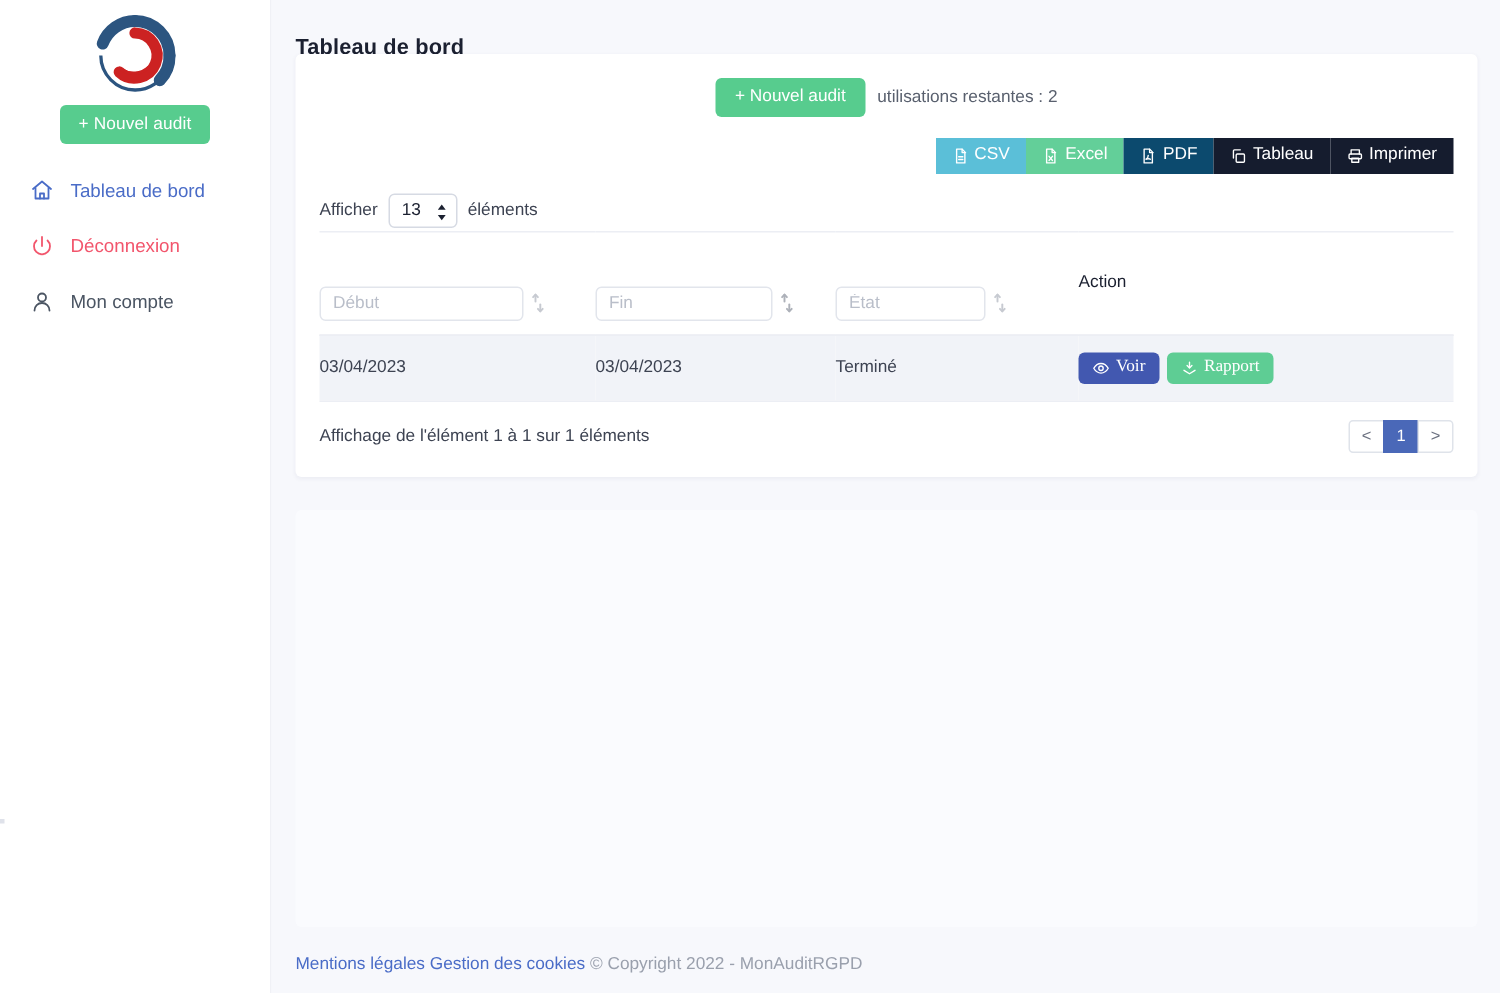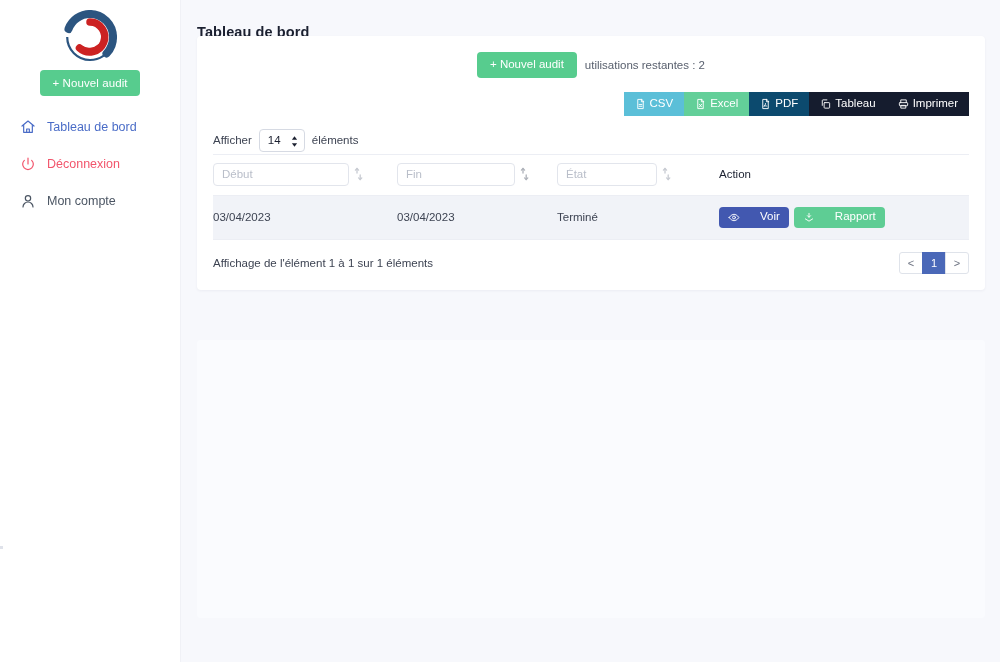--- a/index.html
+++ b/index.html
@@ -193,21 +193,21 @@
   
   table.dt { width: 100%; border-collapse: collapse; }
   table.dt thead th {
     border-top: 1px solid #eceef4;
     border-bottom: 1px solid #eceef4;
     padding: 8px 0 9px 0;
     text-align: left;
     font-weight: normal;
     vertical-align: middle;
   }
-  .th-filter { display: flex; align-items: center; gap: 5px; }
+  .th-filter { display: flex; align-items: center; gap: 5px; margin-top: 28px; }
   .filter-input {
     height: 23px;
     border: 1px solid #e2e5ec;
     border-radius: 4px;
     background: #fff;
     outline: none;
     font-size: 11.5px;
     font-family: "Liberation Sans", sans-serif;
     padding: 0 8px;
     color: #1b2030;
@@ -230,26 +230,26 @@
   td.c-fin   { width: 160px; }
   td.c-etat  { width: 162px; }
   td.c-act   { }
 
   .rowbtns { display: flex; gap: 5px; }
   .btn-voir, .btn-rapport {
     border: none;
     border-radius: 4px;
     color: #fff;
     font-size: 11.5px;
-    font-family: Liberation Sans, sans-serif;
+    font-family: Liberation Serif, serif;
     height: 21px;
     padding: 0 9px;
     display: inline-flex;
     align-items: center;
-    gap: 20px;
+    gap: 4px;
     cursor: pointer;
     line-height: 1;
   }
   .btn-voir { background: #4258b0; }
   .btn-rapport { background: #5ecd94; }
 
   
   .botrow {
     display: flex;
     align-items: center;
@@ -419,21 +419,21 @@
           <span>Imprimer</span>
         </button>
 
       </div>
 
       <div class="lsrow">
 
         <div class="length-box">
           <span>Afficher</span>
           <div class="sel">
-            <span>14</span>
+            <span>13</span>
             <svg class="chev" viewBox="0 0 8 14" fill="#1b2030">
               <path d="M4 1 7 5H1z"></path>
                 <path d="M4 13 1 9h6z"></path>
             </svg>
           </div>
           <span>éléments</span>
         </div>
 
 
       </div>
@@ -509,15 +509,20 @@
         <div class="dt-info">Affichage de l'élément 1 à 1 sur 1 éléments</div>
         <div class="pager">
           <button class="pg">&lt;</button>
           <button class="pg cur">1</button>
           <button class="pg">&gt;</button>
         </div>
       </div>
 
     </div>
 
+    <div class="footer">
+      <a>Mentions légales</a>
+      <a>Gestion des cookies</a>
+      <span>© Copyright 2022 - MonAuditRGPD</span>
+    </div>
 
   </section>
 </div>
 
 </body></html>

